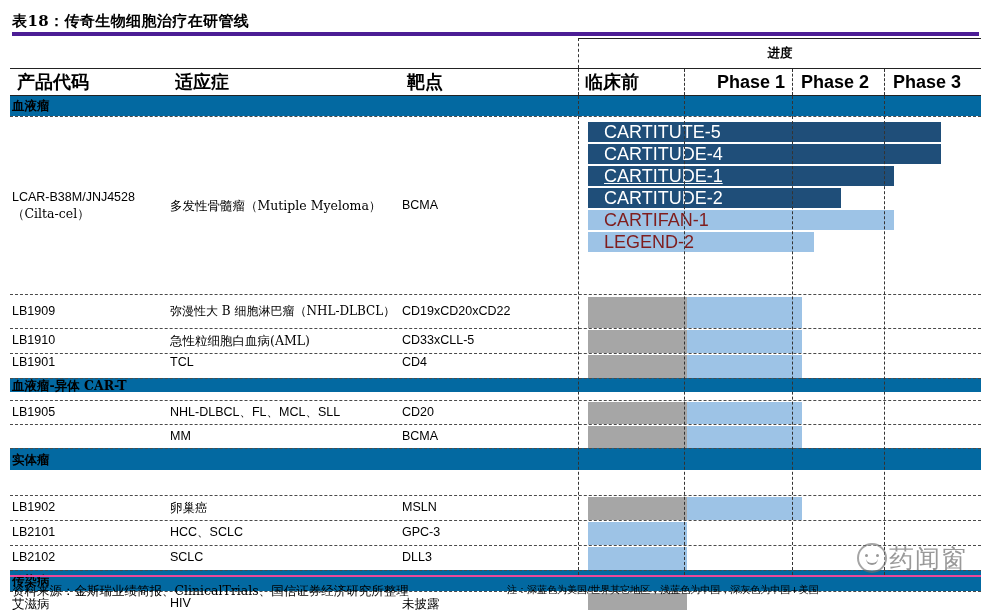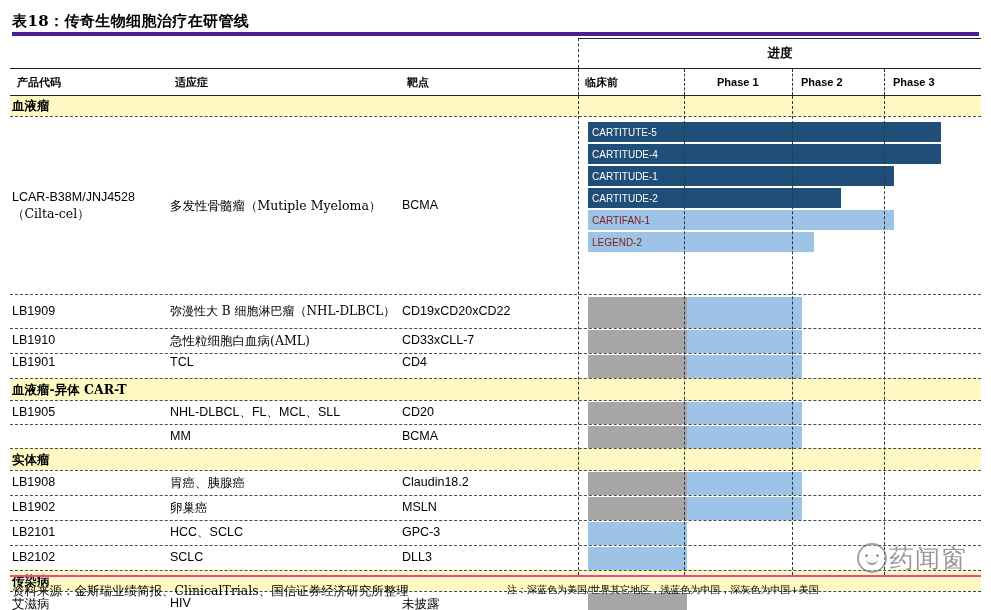--- a/index.html
+++ b/index.html
@@ -51,21 +51,21 @@
     line-height: 1.25;
   }
   .cell-code   { left: 2px;   width: 160px; }
   .cell-ind    { left: 160px; width: 230px; }
   .cell-target { left: 392px; width: 176px; }
 
   .cn { font-family: "DejaVu Serif", "Liberation Serif", serif; }
 
   
   .section-row {
-    background: #fef9c3;
+    background: #0369a1;
   }
   .section-row .cell-code {
     font-weight: bold;
     font-size: 12.5px;
     font-family: "DejaVu Serif", "Liberation Serif", serif;
   }
 
   
   .dash-top { border-top: 1px dashed #4a4a4a; }
 
@@ -81,34 +81,34 @@
   }
   #hdr-cols {
     position: absolute;
     left: 0; top: 30px; width: 971px; height: 28px;
     border-top: 1px solid #222;
     border-bottom: 1px solid #222;
   }
   .hdr-label {
     position: absolute; top: 0; height: 100%;
     display: flex; align-items: center;
-    font-weight: bold; font-size: 11px;
+    font-weight: bold; font-size: 18px;
     padding-left: 5px;
   }
   .vdiv {
     position: absolute; top: 0; height: 100%;
     border-left: 1px dashed #333;
   }
 
   
   .bar {
     position: absolute;
     display: flex; align-items: center;
-    font-size: 10px;
-    padding-left: 4px;
+    font-size: 18px;
+    padding-left: 16px;
     white-space: nowrap;
   }
   .bar.dark  { background: #1f4e79; color: #fff; }
   .bar.light { background: #9dc3e6; color: #7f1d1d; }
   .bar.gray  { background: #a6a6a6; }
 
   
   .gridline {
     position: absolute;
     top: 58px; height: 479px;
@@ -209,51 +209,51 @@
   <div class="row dash-top" style="top:78px;height:178px;">
     <div class="cell-code" style="flex-direction:column;align-items:flex-start;justify-content:center;">
       <span>LCAR-B38M/JNJ4528</span>
       <span class="cn">（Cilta-cel）</span>
     </div>
     <div class="cell-ind cn">多发性骨髓瘤（Mutiple Myeloma）</div>
     <div class="cell-target">BCMA</div>
 
     <div class="bar dark" style="left:578px;width:353px;top:5px;height:20px;">CARTITUTE-5</div>
     <div class="bar dark" style="left:578px;width:353px;top:27px;height:20px;">CARTITUDE-4</div>
-    <div class="bar dark" style="left:578px;width:306px;top:49px;height:20px;">CARTITUDE-1</div>
+    <div class="bar dark" style="left:578px;width:306px;top:49px;height:20px;text-decoration:underline;">CARTITUDE-1</div>
     <div class="bar dark" style="left:578px;width:253px;top:71px;height:20px;">CARTITUDE-2</div>
     <div class="bar light" style="left:578px;width:306px;top:93px;height:20px;">CARTIFAN-1</div>
     <div class="bar light" style="left:578px;width:226px;top:115px;height:20px;">LEGEND-2</div>
   </div>
 
   <div class="row dash-top" style="top:256px;height:34px;">
     <div class="cell-code">LB1909</div>
     <div class="cell-ind cn" style="font-size:12px;">弥漫性大 B 细胞淋巴瘤（NHL-DLBCL）</div>
     <div class="cell-target">CD19xCD20xCD22</div>
     <div class="bar light" style="left:578px;width:214px;top:2px;height:31px;"></div>
     <div class="bar gray" style="left:578px;width:99px;top:2px;height:31px;"></div>
   </div>
 
   <div class="row dash-top" style="top:290px;height:25px;">
     <div class="cell-code">LB1910</div>
     <div class="cell-ind cn">急性粒细胞白血病(AML)</div>
-    <div class="cell-target">CD33xCLL-7</div>
+    <div class="cell-target">CD33xCLL-5</div>
     <div class="bar light" style="left:578px;width:214px;top:1px;height:23px;"></div>
     <div class="bar gray" style="left:578px;width:99px;top:1px;height:23px;"></div>
   </div>
 
   <div class="row dash-top" style="top:315px;height:18px;">
     <div class="cell-code">LB1901</div>
     <div class="cell-ind">TCL</div>
     <div class="cell-target">CD4</div>
     <div class="bar light" style="left:578px;width:214px;top:1px;height:23px;"></div>
     <div class="bar gray" style="left:578px;width:99px;top:1px;height:23px;"></div>
   </div>
 
-  <div class="row section-row dash-top" style="top:340px;height:22px;padding-left:48px;">
+  <div class="row section-row dash-top" style="top:340px;height:14px;padding-left:48px;">
     <div class="cell-code">血液瘤-异体 CAR-T</div>
   </div>
 
   <div class="row dash-top" style="top:362px;height:24px;">
     <div class="cell-code">LB1905</div>
     <div class="cell-ind">NHL-DLBCL、FL、MCL、SLL</div>
     <div class="cell-target">CD20</div>
     <div class="bar light" style="left:578px;width:214px;top:1px;height:22px;"></div>
     <div class="bar gray" style="left:578px;width:99px;top:1px;height:22px;"></div>
   </div>
@@ -263,27 +263,20 @@
     <div class="cell-ind">MM</div>
     <div class="cell-target">BCMA</div>
     <div class="bar light" style="left:578px;width:214px;top:1px;height:22px;"></div>
     <div class="bar gray" style="left:578px;width:99px;top:1px;height:22px;"></div>
   </div>
 
   <div class="row section-row dash-top" style="top:410px;height:22px;">
     <div class="cell-code">实体瘤</div>
   </div>
 
-  <div class="row dash-top" style="top:432px;height:25px;">
-    <div class="cell-code">LB1908</div>
-    <div class="cell-ind cn">胃癌、胰腺癌</div>
-    <div class="cell-target">Claudin18.2</div>
-    <div class="bar light" style="left:578px;width:214px;top:1px;height:23px;"></div>
-    <div class="bar gray" style="left:578px;width:99px;top:1px;height:23px;"></div>
-  </div>
 
   <div class="row dash-top" style="top:457px;height:25px;">
     <div class="cell-code">LB1902</div>
     <div class="cell-ind cn">卵巢癌</div>
     <div class="cell-target">MSLN</div>
     <div class="bar light" style="left:578px;width:214px;top:1px;height:23px;"></div>
     <div class="bar gray" style="left:578px;width:99px;top:1px;height:23px;"></div>
   </div>
 
   <div class="row dash-top" style="top:482px;height:25px;">

